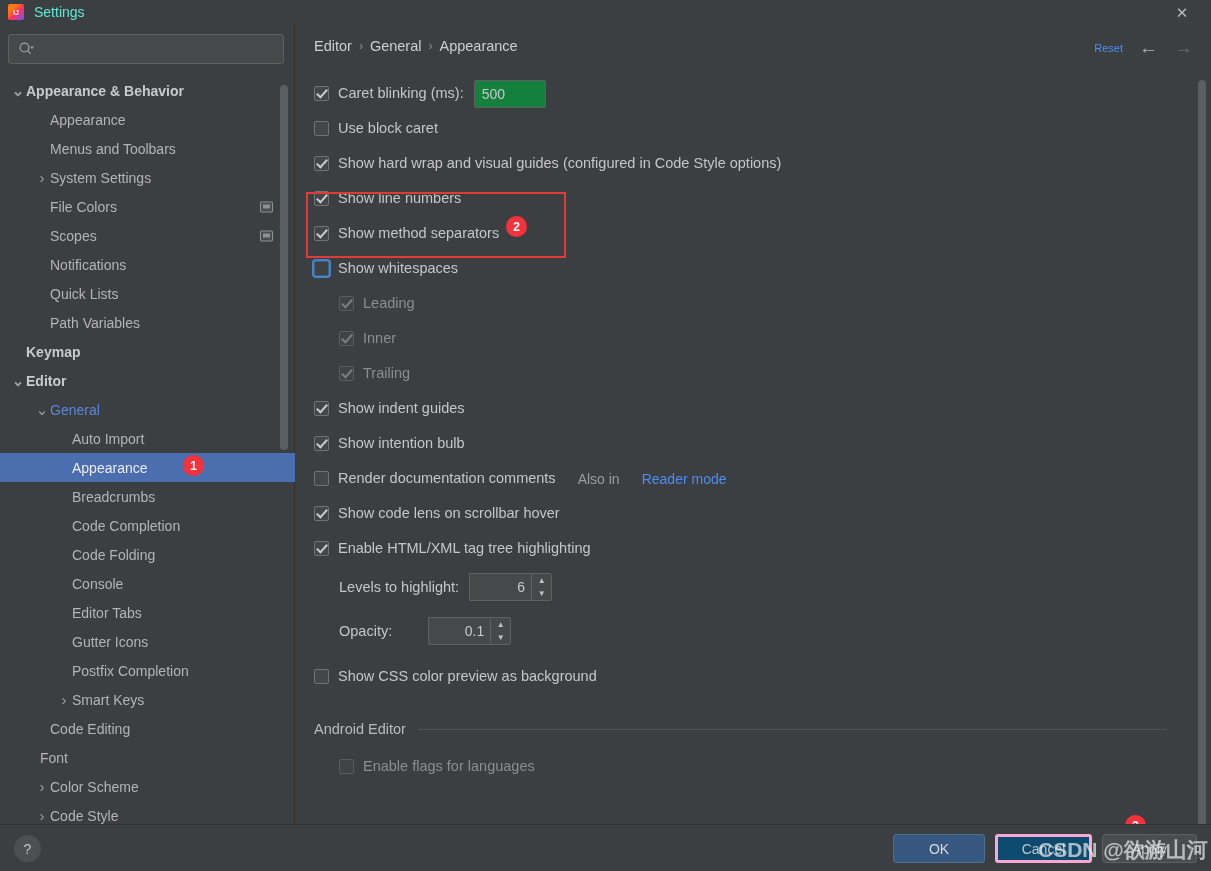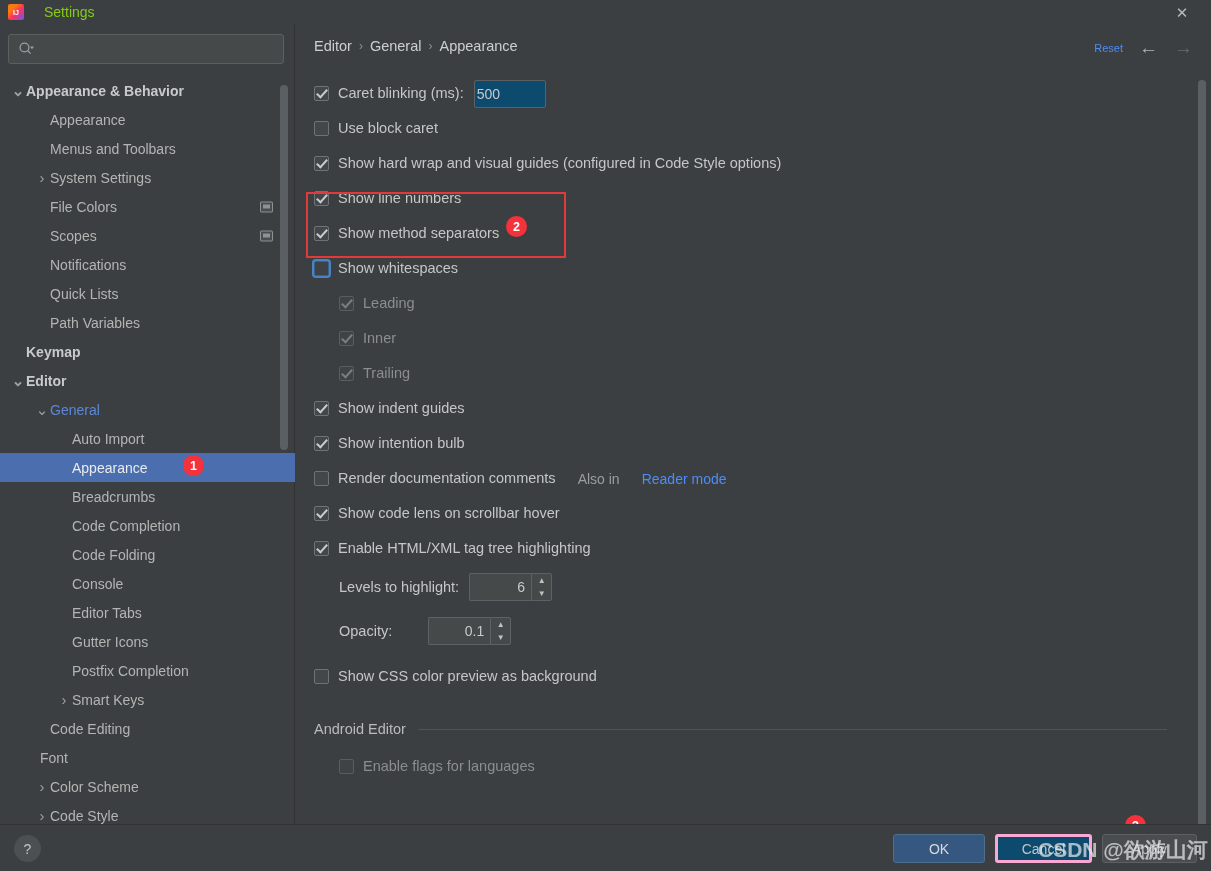--- a/index.html
+++ b/index.html
@@ -32,21 +32,21 @@
     position: relative; flex: none;
   }
   .tb-icon::after {
     content: "IJ";
     position: absolute; left: 0; top: 0; right: 0; bottom: 0;
     font-size: 7px; font-weight: bold; color: #ffffff;
     display: flex; align-items: center; justify-content: center;
     font-family: "Liberation Sans", sans-serif;
   }
   .tb-title {
-    margin-left: 20px; font-size: 14px; color: #84cc16;
+    margin-left: 10px; font-size: 14px; color: #5eead4;
   }
   .tb-close {
     position: absolute; right: 14px; top: 1px;
     width: 30px; height: 22px;
     display: flex; align-items: center; justify-content: center;
     color: #b9babb; font-size: 15px; line-height: 1;
   }
 
   
   .left {
@@ -177,27 +177,27 @@
     border-color: #3d6185;
     box-shadow: 0 0 0 2px #4a83c4;
     background: #3f4244;
   }
   .lbl { line-height: 1; }
   .lbl.dim { color: #8b8d8f; }
 
   
   .tf {
     height: 28px; width: 72px;
-    background: #0c4a6e;
+    background: #15803d;
     border: 1px solid #5e6163;
     border-radius: 2px;
     color: #c8c9cb;
     font-size: 14px;
     font-family: "Liberation Sans", sans-serif;
-    padding: 0 2px;
+    padding: 0 7px;
     outline: none;
     margin-left: 10px;
   }
   .spinner {
     display: flex; align-items: stretch;
     height: 28px; margin-left: 10px;
   }
   .spinner .sf {
     width: 62px;
     background: #45494a;

